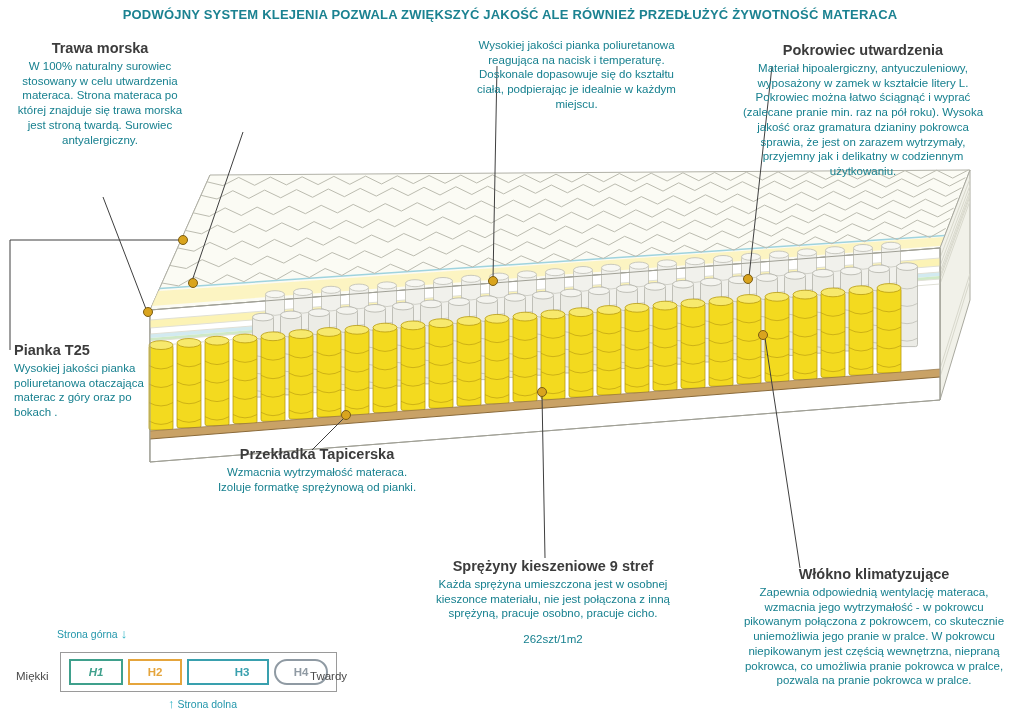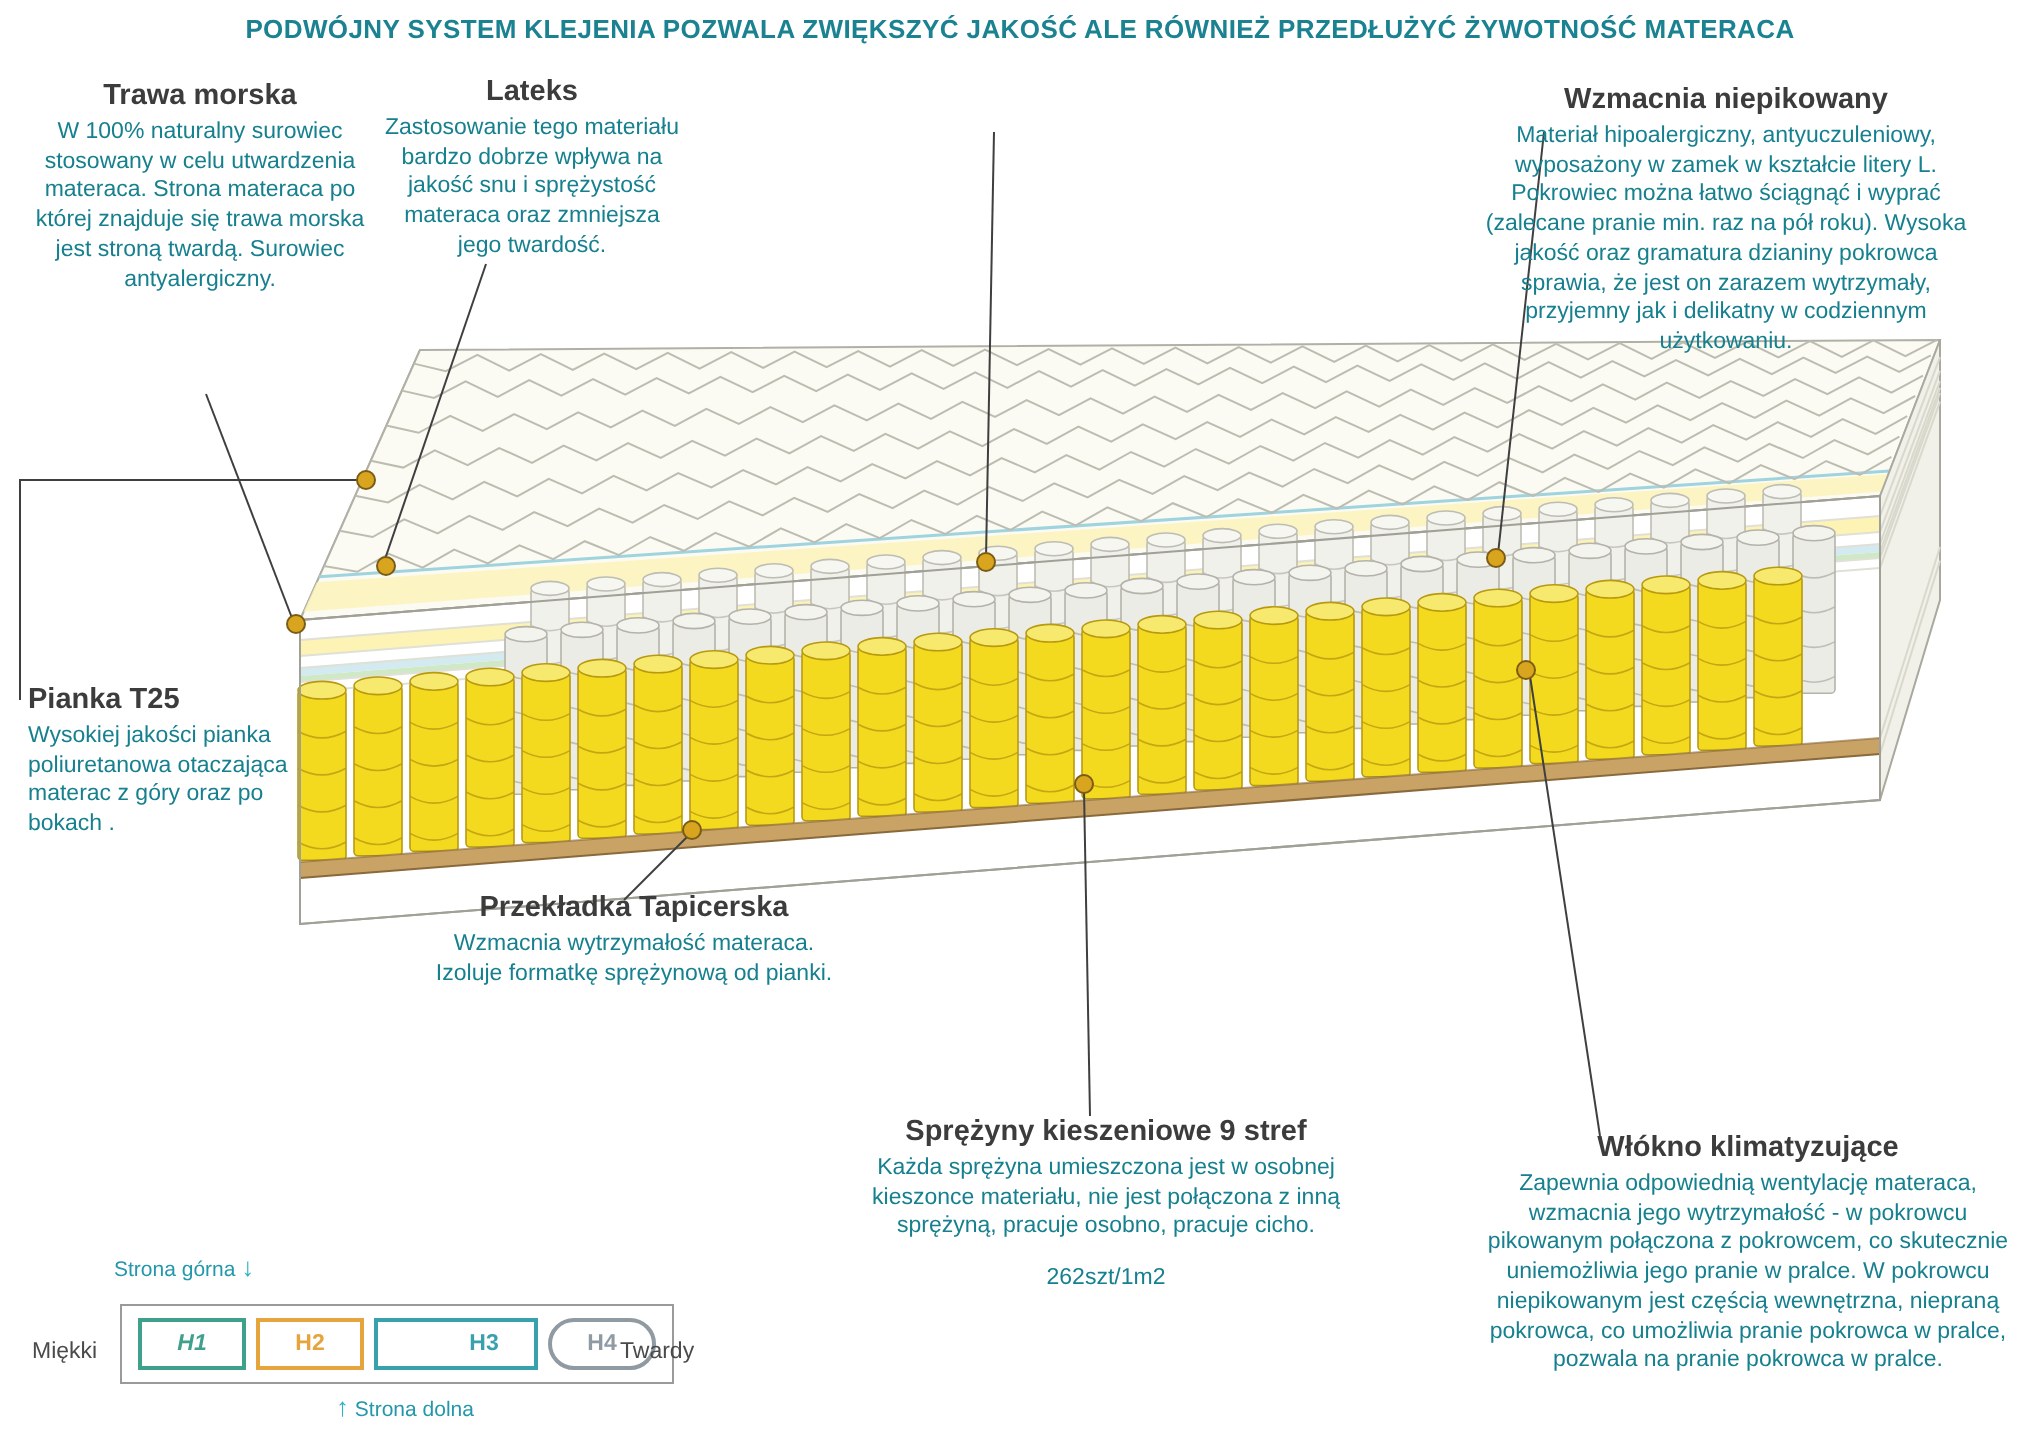--- a/index.html
+++ b/index.html
@@ -547,30 +547,27 @@
       <circle cx="542" cy="392" r="4.5" fill="#d9a41e" stroke="#7a5c14" stroke-width="1"></circle>
       <polyline points="800.0,568.0 765.0,338.0" fill="none" stroke="#3f3f3f" stroke-width="1"></polyline>
       <circle cx="763" cy="335" r="4.5" fill="#d9a41e" stroke="#7a5c14" stroke-width="1"></circle>
     </svg>
 
   <div class="note" style="left:14px;top:40px;width:172px">
     <div class="note-title">Trawa morska</div>
     <div class="note-body">W 100% naturalny surowiec stosowany w celu utwardzenia materaca. Strona materaca po której znajduje się trawa morska jest stroną twardą. Surowiec antyalergiczny.</div>
   </div>
 
-  <div class="note" style="left:190px;top:38px;width:152px">
-    <div class="note-title">Lateks</div>
-    <div class="note-body">Zastosowanie tego materiału bardzo dobrze wpływa na jakość snu i sprężystość materaca oraz zmniejsza jego twardość.</div>
-  </div>
 
   <div class="note" style="left:474px;top:38px;width:205px">
+    <div class="note-body">Wysokiej jakości pianka poliuretanowa reagująca na nacisk i temperaturę. Doskonale dopasowuje się do kształtu ciała, podpierając je idealnie w każdym miejscu.</div>
   </div>
 
   <div class="note" style="left:736px;top:42px;width:254px">
-    <div class="note-title">Wzmacnia niepikowany</div>
+    <div class="note-title">Pokrowiec utwardzenia</div>
     <div class="note-body">Materiał hipoalergiczny, antyuczuleniowy, wyposażony w zamek w kształcie litery L. Pokrowiec można łatwo ściągnąć i wyprać (zalecane pranie min.  raz na pół roku). Wysoka jakość oraz gramatura dzianiny pokrowca sprawia, że jest on zarazem wytrzymały, przyjemny jak i delikatny w codziennym użytkowaniu.</div>
   </div>
 
   <div class="note align-left" style="left:14px;top:342px;width:138px">
     <div class="note-title">Pianka T25</div>
     <div class="note-body">Wysokiej jakości pianka poliuretanowa otaczająca materac z góry oraz po bokach .</div>
   </div>
 
   <div class="note" style="left:213px;top:446px;width:208px">
     <div class="note-title">Przekładka Tapicerska</div>

